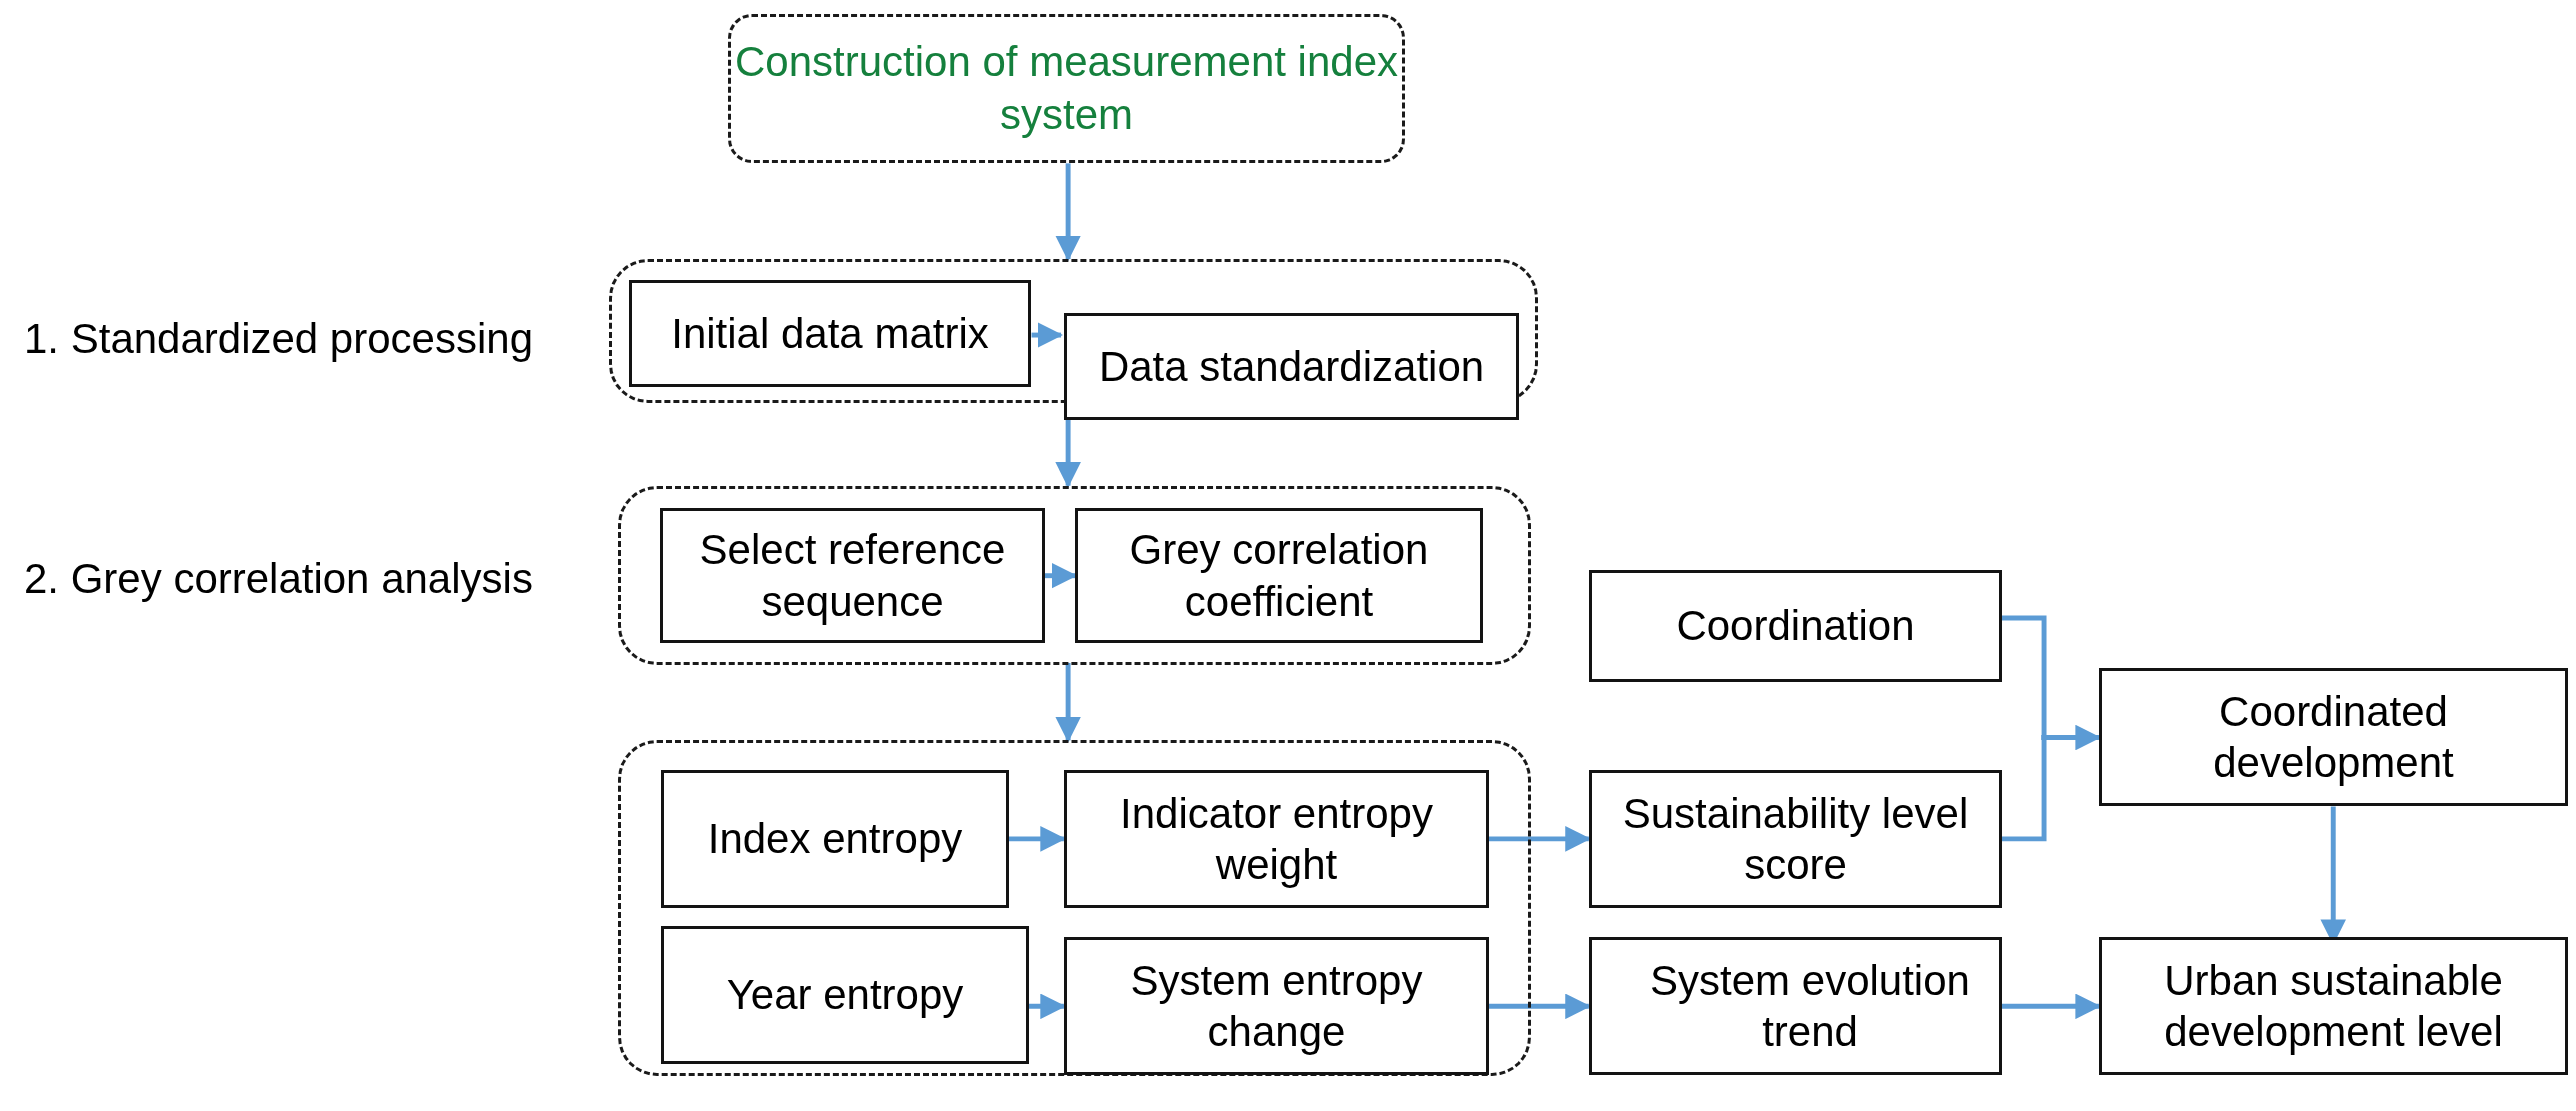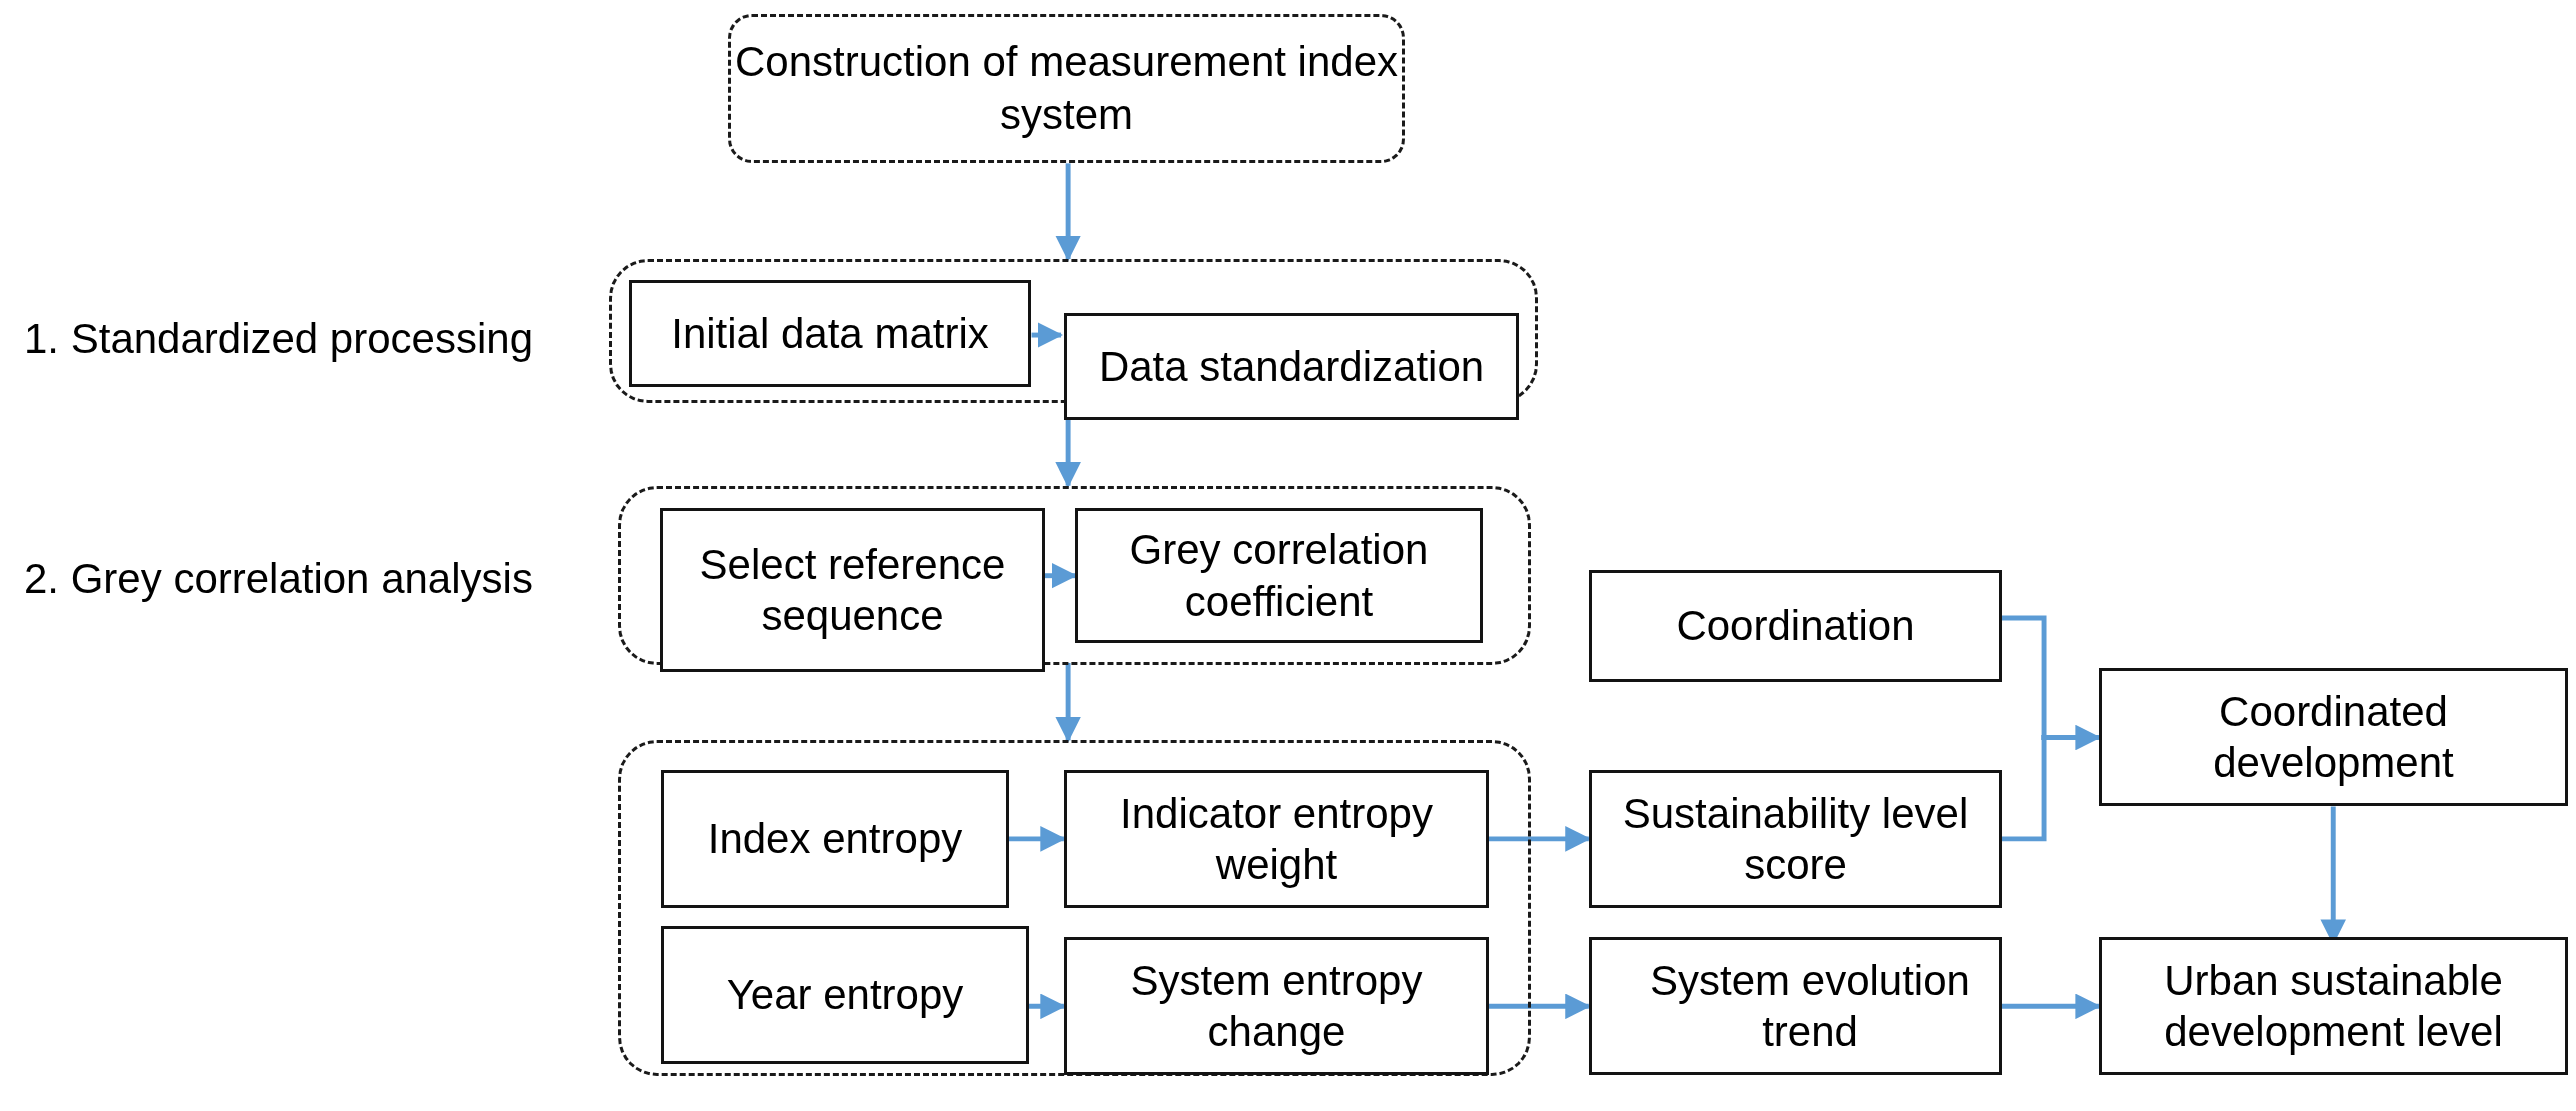--- a/index.html
+++ b/index.html
@@ -65,21 +65,21 @@
     box-sizing: border-box;
     border: 3.5px dashed #1a1a1a;
     border-radius: 24px;
     background: #ffffff;
     display: flex;
     align-items: center;
     justify-content: center;
     text-align: center;
     font-size: 42px;
     line-height: 1.25;
-    color: #000000;
+    color: #15803d;
   }
 </style>
 </head>
 <body>
 
 <div id="flow-root">
 
   <svg class="layer" viewBox="0 0 3661 1580">
     <defs>
       <marker id="ah" viewBox="0 0 10 10" refX="9.2" refY="5" markerWidth="5.2" markerHeight="5.2" orient="auto-start-reverse">
@@ -129,21 +129,21 @@
     <span>2. Grey correlation analysis</span>
   </div>
 
   <div class="node" style="left:629px; top:280px; width:402px; height:107px;">
     <span class="node-text">Initial data matrix</span>
   </div>
   <div class="node" style="left:1064px; top:280px; width:455px; height:107px;margin-top:33px;">
     <span class="node-text">Data standardization</span>
   </div>
 
-  <div class="node" style="left:660px; top:508px; width:385px; height:164px;">
+  <div class="node" style="left:660px; top:508px; width:385px; height:135px;">
     <span class="node-text">Select reference sequence</span>
   </div>
   <div class="node" style="left:1075px; top:508px; width:408px; height:135px;">
     <span class="node-text">Grey correlation coefficient</span>
   </div>
 
   <div class="node" style="left:661px; top:770px; width:348px; height:138px;">
     <span class="node-text">Index entropy</span>
   </div>
   <div class="node" style="left:1064px; top:770px; width:425px; height:138px;">

